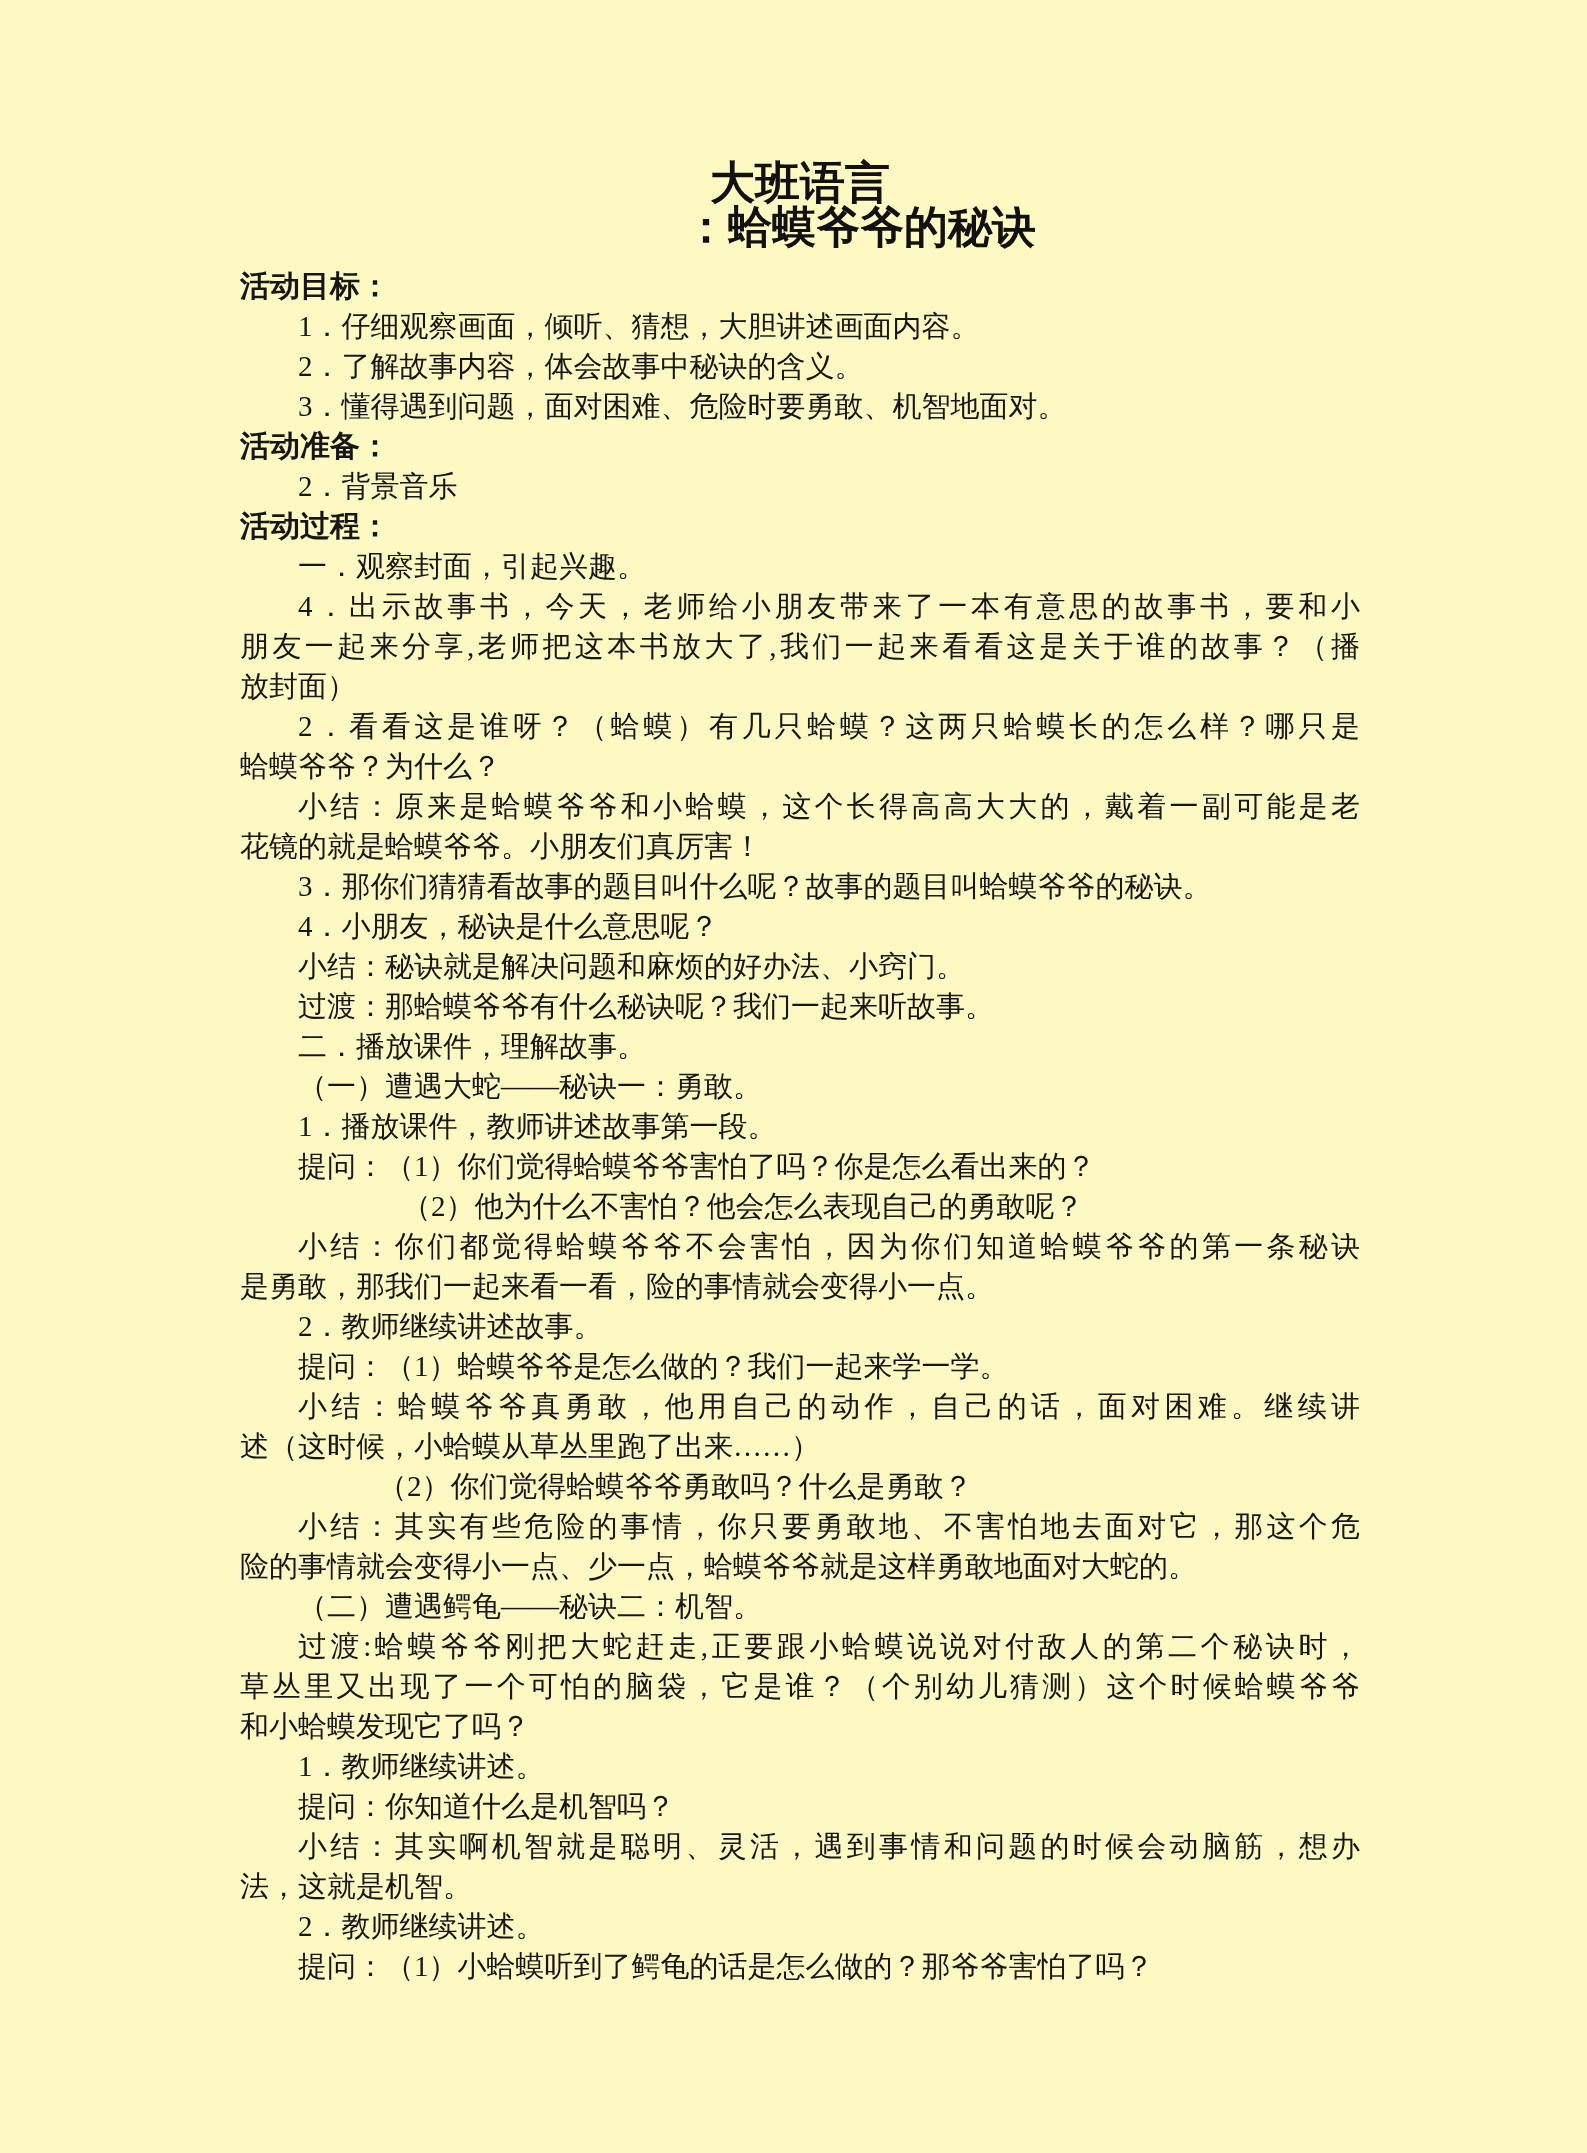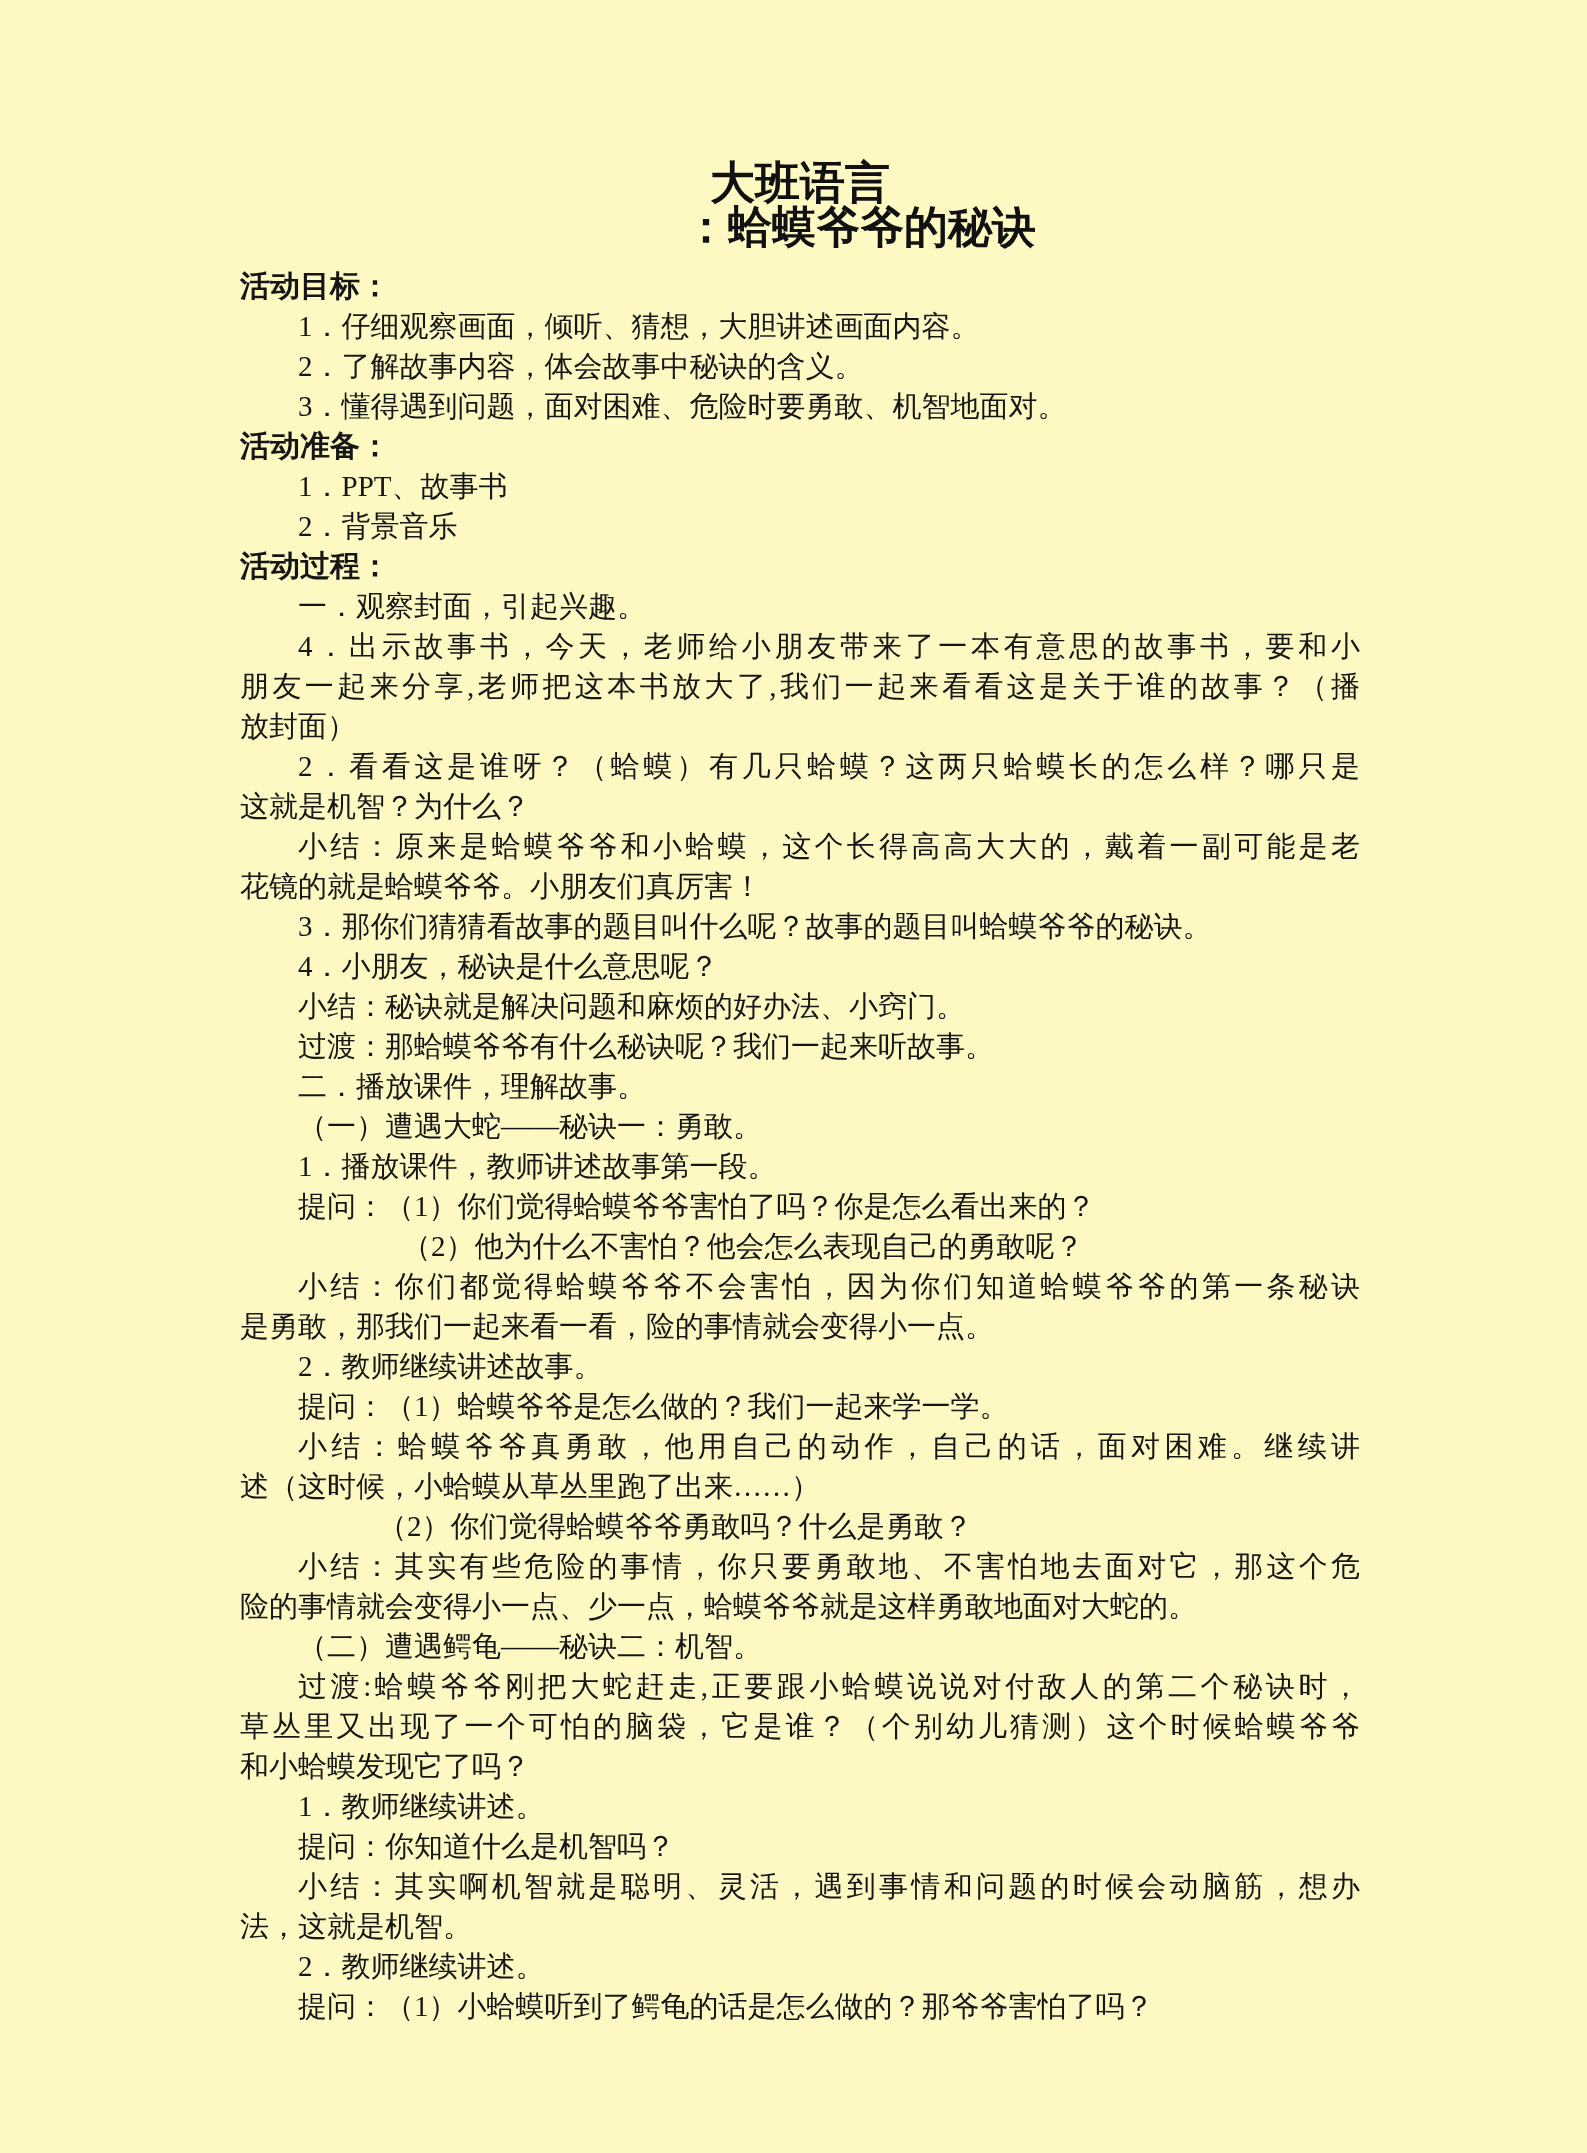--- a/index.html
+++ b/index.html
@@ -70,29 +70,28 @@
 <div class="page">
   <div class="content">
     <div class="doc-title">大班语言</div>
     <div class="doc-subtitle">：蛤蟆爷爷的秘诀</div>
     <div class="body-block">
         <div class="ln h">活动目标：</div>
         <div class="ln i">1．仔细观察画面，倾听、猜想，大胆讲述画面内容。</div>
         <div class="ln i">2．了解故事内容，体会故事中秘诀的含义。</div>
         <div class="ln i">3．懂得遇到问题，面对困难、危险时要勇敢、机智地面对。</div>
         <div class="ln h">活动准备：</div>
-        <div class="ln i">1．PPT、故事书</div>
         <div class="ln i">2．背景音乐</div>
         <div class="ln h">活动过程：</div>
         <div class="ln i">一．观察封面，引起兴趣。</div>
         <div class="ln i f">4．出示故事书，今天，老师给小朋友带来了一本有意思的故事书，要和小</div>
         <div class="ln c f">朋友一起来分享,老师把这本书放大了,我们一起来看看这是关于谁的故事？（播</div>
         <div class="ln c">放封面）</div>
         <div class="ln i f">2．看看这是谁呀？（蛤蟆）有几只蛤蟆？这两只蛤蟆长的怎么样？哪只是</div>
-        <div class="ln c">这就是机智？为什么？</div>
+        <div class="ln c">蛤蟆爷爷？为什么？</div>
         <div class="ln i f">小结：原来是蛤蟆爷爷和小蛤蟆，这个长得高高大大的，戴着一副可能是老</div>
         <div class="ln c">花镜的就是蛤蟆爷爷。小朋友们真厉害！</div>
         <div class="ln i">3．那你们猜猜看故事的题目叫什么呢？故事的题目叫蛤蟆爷爷的秘诀。</div>
         <div class="ln i">4．小朋友，秘诀是什么意思呢？</div>
         <div class="ln i">小结：秘诀就是解决问题和麻烦的好办法、小窍门。</div>
         <div class="ln i">过渡：那蛤蟆爷爷有什么秘诀呢？我们一起来听故事。</div>
         <div class="ln i">二．播放课件，理解故事。</div>
         <div class="ln i">（一）遭遇大蛇——秘诀一：勇敢。</div>
         <div class="ln i">1．播放课件，教师讲述故事第一段。</div>
         <div class="ln i">提问：（1）你们觉得蛤蟆爷爷害怕了吗？你是怎么看出来的？</div>

